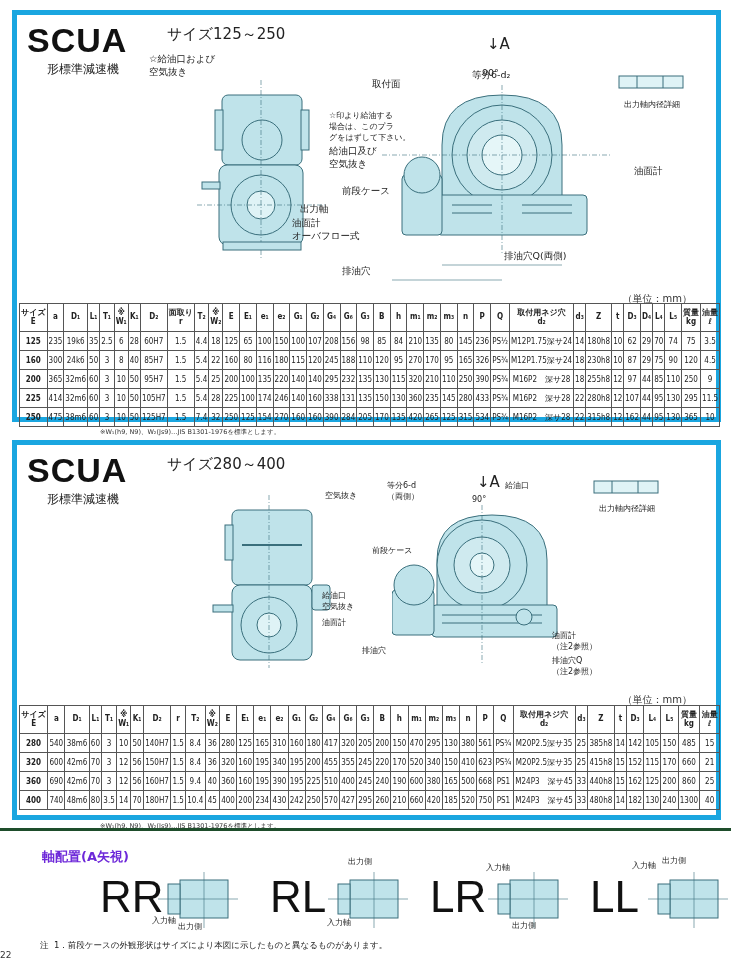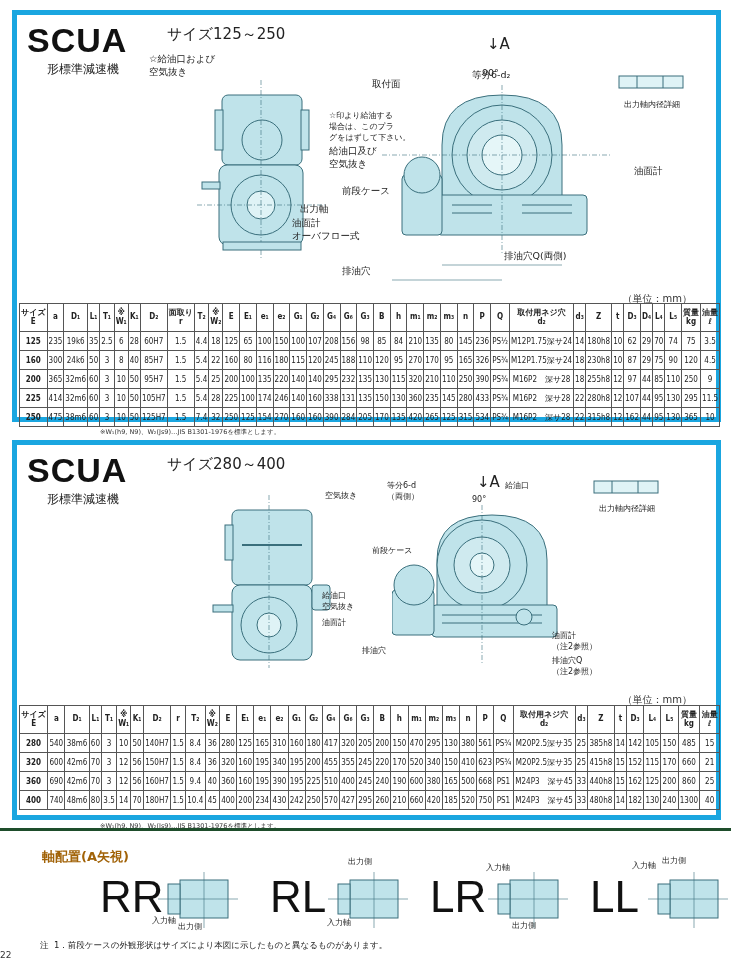--- a/index.html
+++ b/index.html
@@ -29,21 +29,21 @@
     border-collapse: collapse; font-family: "DejaVu Sans Condensed", "DejaVu Sans", sans-serif;
     font-size: 8px; color: #222;
   }
   table.spec th, table.spec td {
     border: 1px solid #555; text-align: center; padding: 0 1px; white-space: nowrap;
   }
   table.spec th { font-weight: bold; font-size: 8px; height: 28px; line-height: 1.05; }
   table.spec td { height: 19px; font-weight: normal; }
   table.spec td.sz { font-weight: bold; }
   .footnote { position: absolute; left: 100px; font-size: 6.5px; color: #333; }
-  .shaft-title { position: absolute; left: 10px; top: 848px; font-size: 13px; font-weight: bold; color: #a16207; padding-left: 32px; }
+  .shaft-title { position: absolute; left: 10px; top: 848px; font-size: 13px; font-weight: bold; color: #6d28d9; padding-left: 32px; }
   .arr { position: absolute; font-family: "Liberation Sans", sans-serif; font-size: 44px; color: #111; }
   .notes { position: absolute; left: 40px; top: 938px; font-size: 8.5px; color: #222; line-height: 14px; }
   .pagenum { position: absolute; left: 0; top: 950px; font-size: 9px; color: #333; }
   .divider { position: absolute; left: 0; top: 828px; width: 731px; height: 3px; background: #1e4d2b; }
 </style>
 </head>
 <body>
 
 <div id="panel1" class="panel">
   <div class="brand">SCUA</div>

